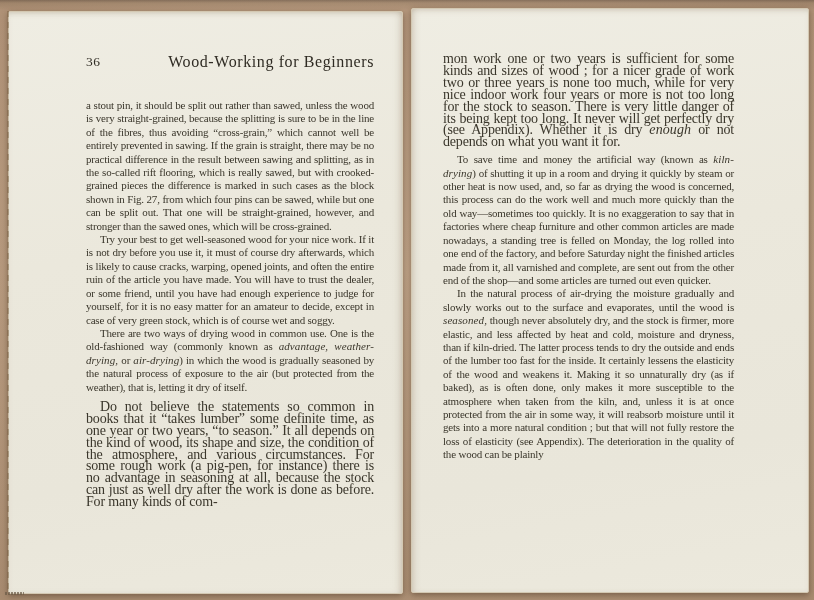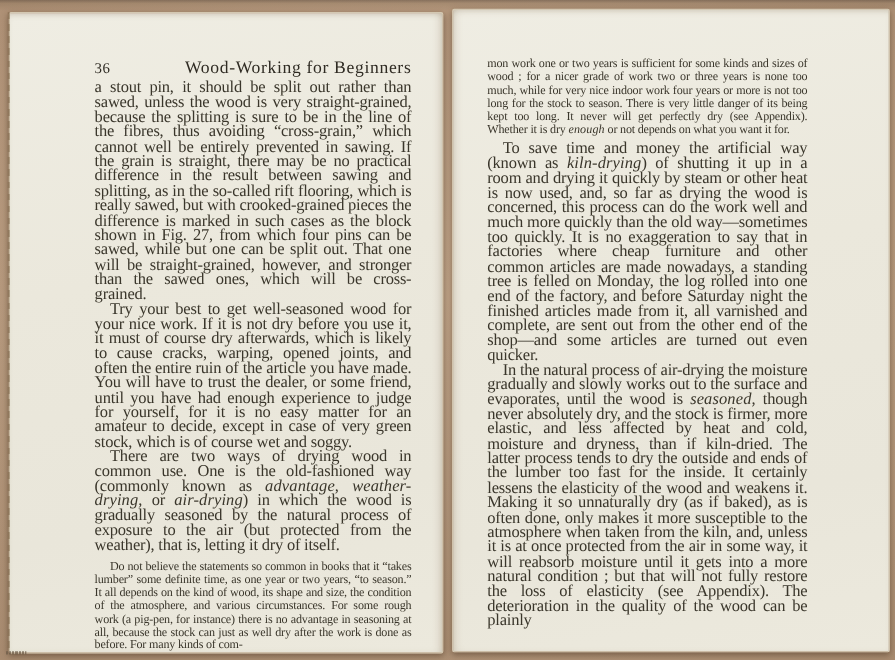--- a/index.html
+++ b/index.html
@@ -31,35 +31,35 @@
   .page-right{
     left:411px;top:8px;width:396px;height:583px;
     box-shadow:0 2px 6px rgba(66,46,28,0.5), inset 5px 0 9px -5px rgba(120,95,65,0.32), inset 0 4px 7px -4px rgba(120,95,65,0.28);
   }
   .text-block{position:absolute;color:#3a352a;}
   .page-left  .text-block{left:77px;width:288px;top:41px;}
   .page-right .text-block{left:31px;width:291px;top:44px;}
   .pagehead{
     position:relative;height:18px;
     font-size:16px;letter-spacing:0.6px;color:#2f2b23;
-    margin-bottom:3px;
+    margin-bottom:28px;
   }
   .page-right .pagehead{margin-bottom:16px;}
   .running-title{display:block;text-align:right;}
   .folio{position:absolute;top:1px;font-size:13.5px;letter-spacing:0.5px;}
   .folio-left{left:0;}
   .folio-right{right:0;}
   p.para{
     margin:0;
     text-align:justify;
     text-justify:inter-word;
     color:#3a362b;
   }
-  p.p-norm{font-size:15px;line-height:13.4px;letter-spacing:-0.2px;}
-  p.p-small{font-size:11px;line-height:11.9px;letter-spacing:-0.18px;}
+  p.p-norm{font-size:11px;line-height:13.4px;letter-spacing:-0.2px;}
+  p.p-small{font-size:14px;line-height:11.9px;letter-spacing:-0.18px;}
   p.indent{text-indent:14px;}
   p.gap-above{margin-top:7px;}
   p.gap-above-sm{margin-top:5px;}
   p.para i{letter-spacing:0.1px;}
   .corner-mark{ 
     position:absolute;left:5px;top:592px;width:19px;height:3px;
     background:repeating-linear-gradient(90deg,#6b5a46 0 2px,transparent 2px 3px);
     opacity:0.7;z-index:2;
   }
   .deckle{ 

